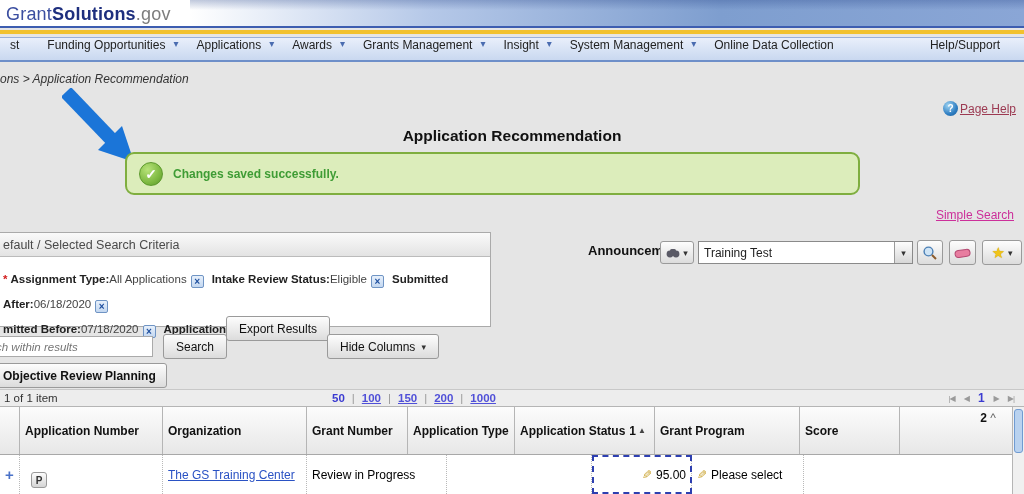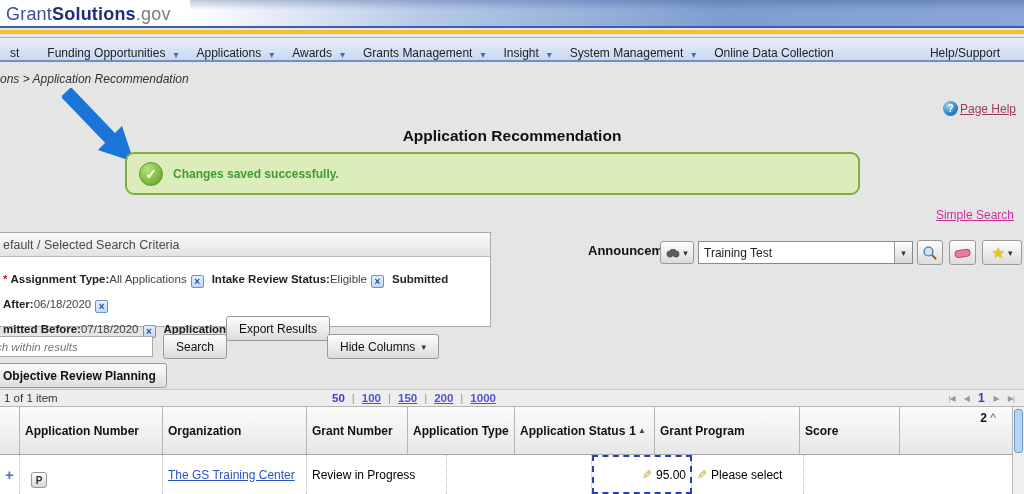--- a/index.html
+++ b/index.html
@@ -14,21 +14,21 @@
     background:linear-gradient(to bottom,rgba(30,60,130,.28),rgba(30,60,130,0)); }
   .goldstripe { position:absolute; left:0; top:30px; width:1024px; height:4px; background:#f2c12e; }
   .logo { position:absolute; left:6px; top:4px; font-size:18px; letter-spacing:.2px; }
   .logo .g1 { color:#3b4ea0; }
   .logo .g2 { color:#1e2f7e; font-weight:bold; }
   .logo .g3 { color:#7d7d7d; }
 
   
   .navbar { position:absolute; left:0; top:37px; width:1024px; height:25px;
     background:linear-gradient(#e9effb,#c9d8f0); border-top:1px solid #9ab0d8; border-bottom:2px solid #6e8fc9;
-    display:flex; align-items:flex-end; font-size:12px; color:#222; }
+    display:flex; align-items:flex-start; font-size:12px; color:#222; }
   .navitem { padding:0 10px; cursor:pointer; white-space:nowrap; }
   .navarrow { color:#4a6cb0; font-size:10px; margin:0 8px 0 -2px; }
   .nav-help { margin-left:auto; margin-right:14px; }
 
   .breadcrumb { position:absolute; left:0px; top:72px; font-size:12px; font-style:italic; color:#333; }
 
   .pagehelp { position:absolute; right:8px; top:101px; font-size:12px; display:flex; align-items:center; gap:2px; }
   .helpglobe { width:15px; height:15px; border-radius:50%；; border-radius:50%;
     background:radial-gradient(circle at 35% 30%, #9fd4f2, #2f7ec2 60%, #145a96); color:#fff; font-size:10px; font-weight:bold;
     display:flex; align-items:center; justify-content:center; }

